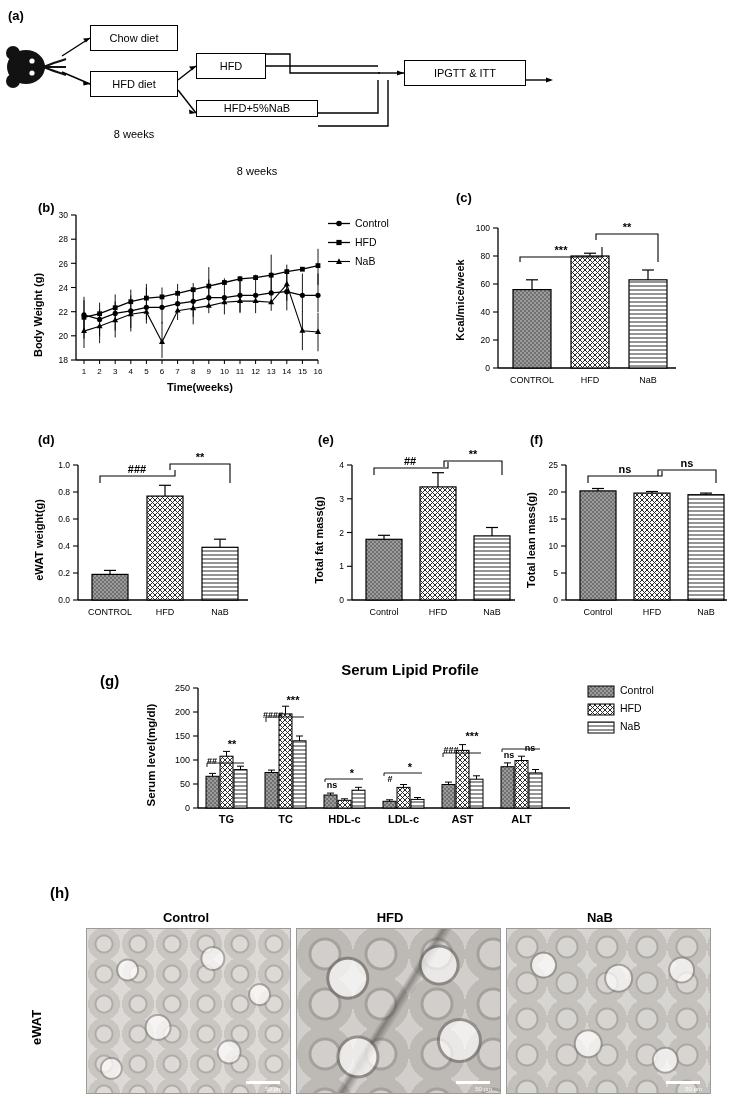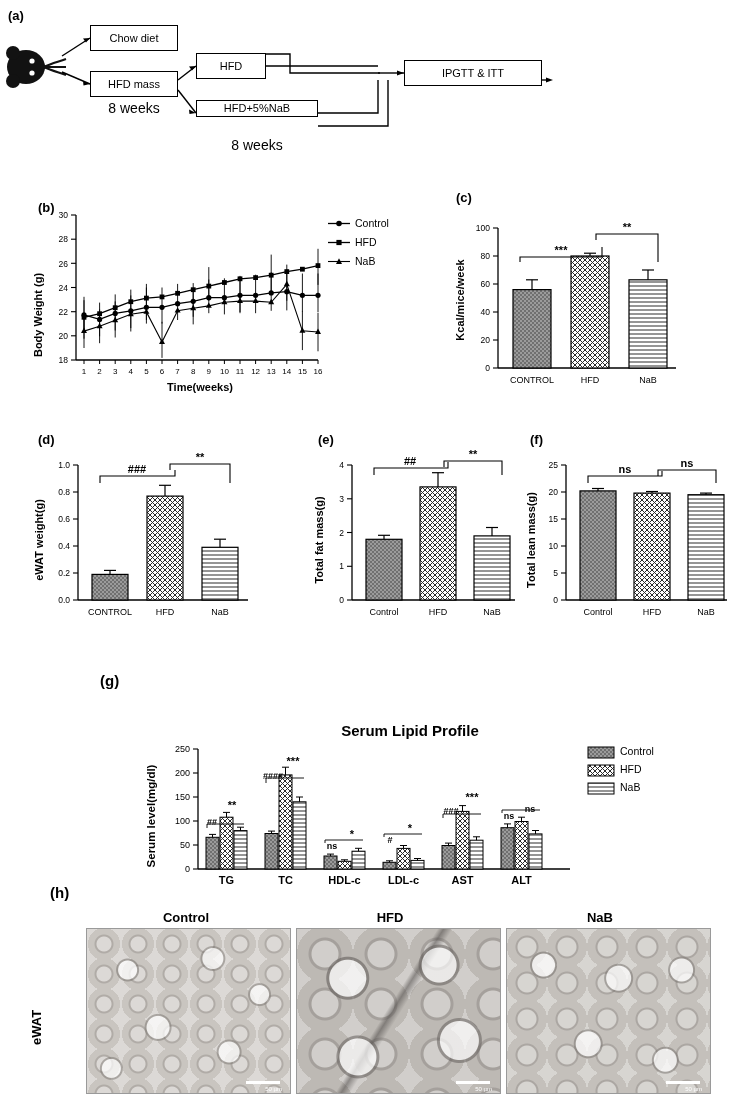--- a/index.html
+++ b/index.html
@@ -10,21 +10,21 @@
     font-family:"Liberation Sans", sans-serif;
     overflow:hidden;
   }
   .panel-label { position:absolute; font-weight:bold; font-size:13px; }
   .box {
     position:absolute; border:1.6px solid #000; background:#fff;
     display:flex; align-items:center; justify-content:center;
     text-align:center; font-size:11px; line-height:1.15;
     padding:2px 5px;
   }
-  .cap { position:absolute; font-size:14px; text-align:center; }
+  .cap { position:absolute; font-size:11px; text-align:center;margin-top:28px; }
   svg { display:block; }
   .axis-title { font-size:11px; }
   .legend-txt { font-size:10.5px; }
   .sig { font-size:11px; font-weight:bold; }
 
   
   .hdr-name { position:absolute; font-weight:bold; font-size:13px; text-align:center; }
   .micro { position:absolute; border:1px solid #9a9a9a; overflow:hidden; }
   .micro .bg { position:absolute; inset:0; }
   .scalebar { position:absolute; height:3px; background:#fff; right:10px; bottom:9px; width:34px; }
@@ -77,29 +77,29 @@
     <polygon points="404,55 397,52.5 397,57.5" fill="#000"></polygon>
 
     <path d="M519 62 L550 62" stroke="#000" stroke-width="1.4" fill="none"></path>
     <polygon points="553,62 546,59.5 546,64.5" fill="#000"></polygon>
   </svg>
 
   <div class="box" style="left:90px; top:7px; width:88px; height:26px;">
     <span>Chow diet</span>
   </div>
   <div class="box" style="left:90px; top:53px; width:88px; height:26px;">
-    <span>HFD mass</span>
+    <span>HFD diet</span>
   </div>
   <div class="box" style="left:196px; top:35px; width:70px; height:26px;">
     <span>HFD</span>
   </div>
   <div class="box" style="left:196px; top:82px; width:122px; height:17px;">
     <span>HFD+5%NaB</span>
   </div>
-  <div class="box" style="left:404px; top:42px; width:138px; height:26px;">
+  <div class="box" style="left:404px; top:42px; width:122px; height:26px;">
     <span>IPGTT &amp; ITT</span>
   </div>
 
   <div class="cap" style="left:92px; top:82px; width:84px;">8 weeks</div>
   <div class="cap" style="left:196px; top:119px; width:122px;">8 weeks</div>
 </div>
 
 <div class="panel-label" style="left:38px; top:200px;">(b)</div>
 <div style="position:absolute; left:30px; top:205px; width:330px; height:195px;">
   <svg width="330" height="195" viewBox="0 0 330 195">
@@ -490,21 +490,21 @@
     <text x="165" y="22" class="sig" text-anchor="middle" font-family="Liberation Sans" font-weight="bold">ns</text>
     <g font-family="Liberation Sans" font-size="9" text-anchor="middle">
       <text x="76" y="170">Control</text>
         <text x="130" y="170">HFD</text>
         <text x="184" y="170">NaB</text>
     </g>
   </svg>
 </div>
 
 <div class="panel-label" style="left:100px; top:672px; font-size:15px;">(g)</div>
-<div style="position:absolute; left:140px; top:721px; width:560px; height:180px;">
+<div style="position:absolute; left:140px; top:660px; width:560px; height:180px;">
   <svg width="560" height="180" viewBox="0 0 560 180">
     <text x="270" y="15" text-anchor="middle" font-family="Liberation Sans" font-size="15" font-weight="bold">Serum Lipid Profile</text>
     <text x="15" y="95" text-anchor="middle" transform="rotate(-90 15 95)" font-family="Liberation Sans" font-size="11.5" font-weight="bold">Serum level(mg/dl)</text>
     <line x1="58" y1="28" x2="58" y2="148" stroke="#000" stroke-width="1.3"></line>
     <line x1="58" y1="148" x2="430" y2="148" stroke="#000" stroke-width="1.3"></line>
     <g font-family="Liberation Sans" font-size="9" text-anchor="end">
       <g stroke="#000" stroke-width="1.1">
         <line x1="58" y1="148" x2="53" y2="148"></line>
           <line x1="58" y1="124" x2="53" y2="124"></line>
         <line x1="58" y1="100" x2="53" y2="100"></line>

